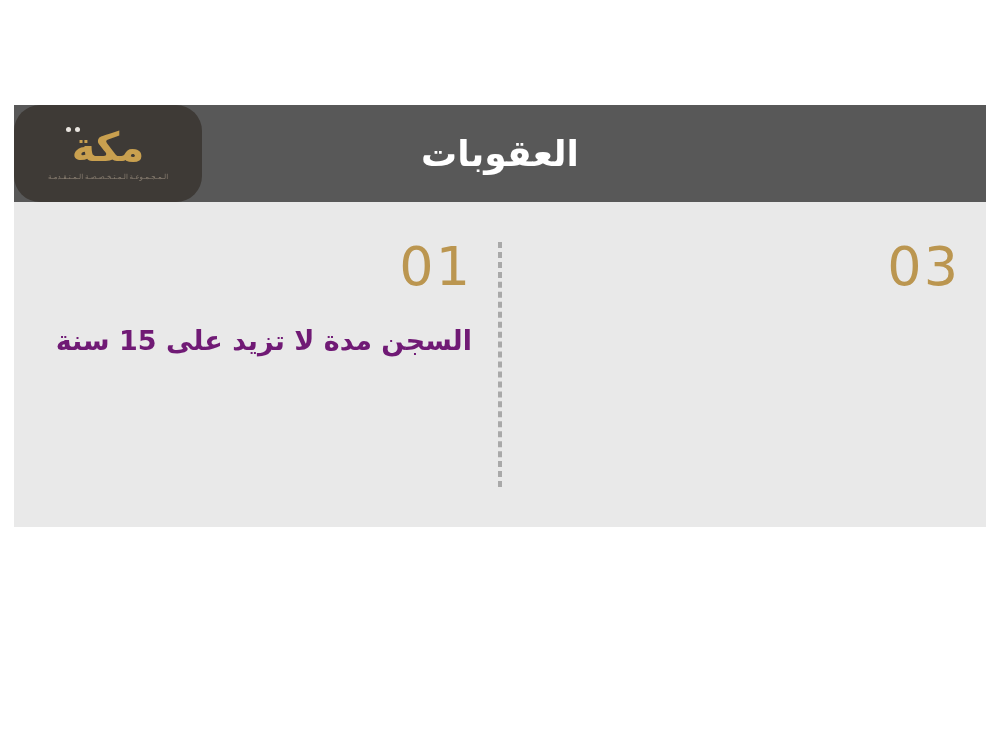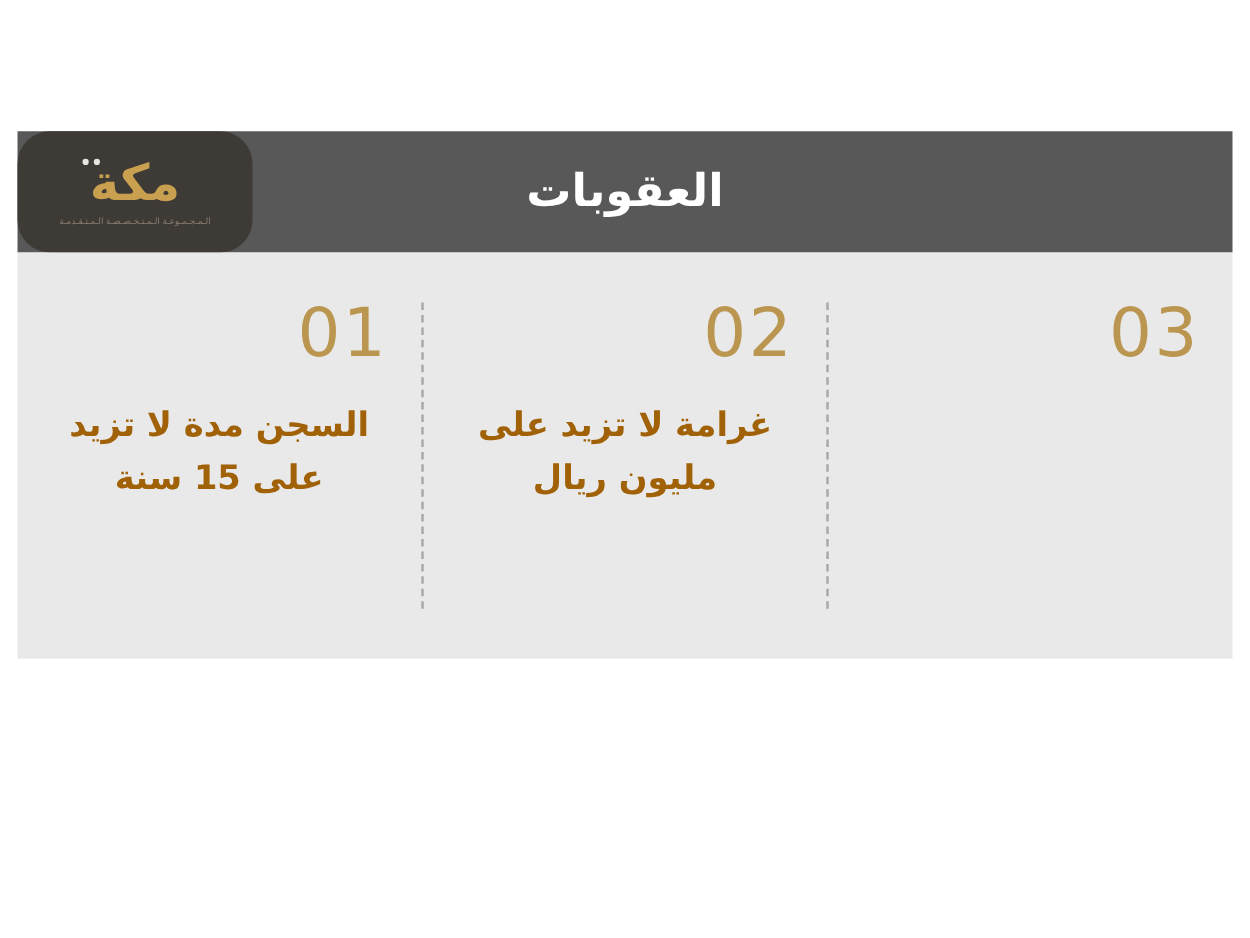--- a/index.html
+++ b/index.html
@@ -89,20 +89,21 @@
   .logo-dots i:nth-child(1) { left: 0; }
   .logo-dots i:nth-child(2) { left: 9px; }
 
   .logo-sub {
     margin-top: 6px;
     color: #8a7f72;
     font-size: 7px;
     letter-spacing: 0.5px;
     direction: rtl;
     white-space: nowrap;
+    font-family: Liberation Serif, serif;
   }
 
   
   .panel {
     position: absolute;
     left: 14px;
     top: 202px;
     width: 972px;
     height: 325px;
     background: #e9e9e9;
@@ -132,21 +133,21 @@
     font-size: 54px;
     font-weight: 400;
     line-height: 1;
     font-family: "DejaVu Sans", sans-serif;
     letter-spacing: 2px;
     margin-bottom: 26px;
     direction: ltr;
   }
 
   .txt {
-    color: #a16207;
+    color: #701a75;
     font-size: 27px;
     font-weight: bold;
     line-height: 1.55;
     text-align: center;
     direction: rtl;
     font-family: "DejaVu Sans", sans-serif;
   }
 </style>
 </head>
 <body>
@@ -169,24 +170,20 @@
   </div>
 
   <div class="panel">
 
     <div class="col">
       <div class="num">03</div>
     </div>
 
     <div class="divider"></div>
 
-    <div class="col">
-      <div class="num">02</div>
-      <div class="txt">غرامة لا تزيد على مليون ريال</div>
-    </div>
 
     <div class="divider"></div>
 
     <div class="col">
       <div class="num">01</div>
       <div class="txt">السجن مدة لا تزيد على 15 سنة</div>
     </div>
 
   </div>
 

